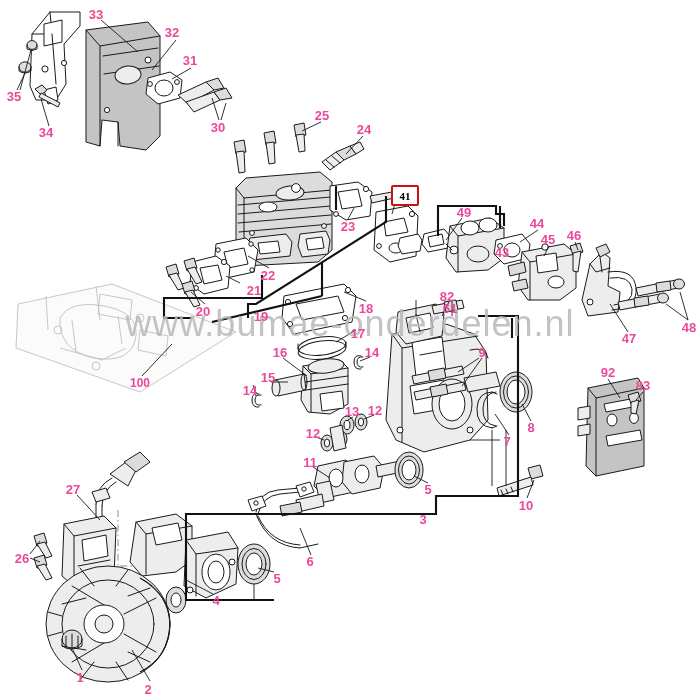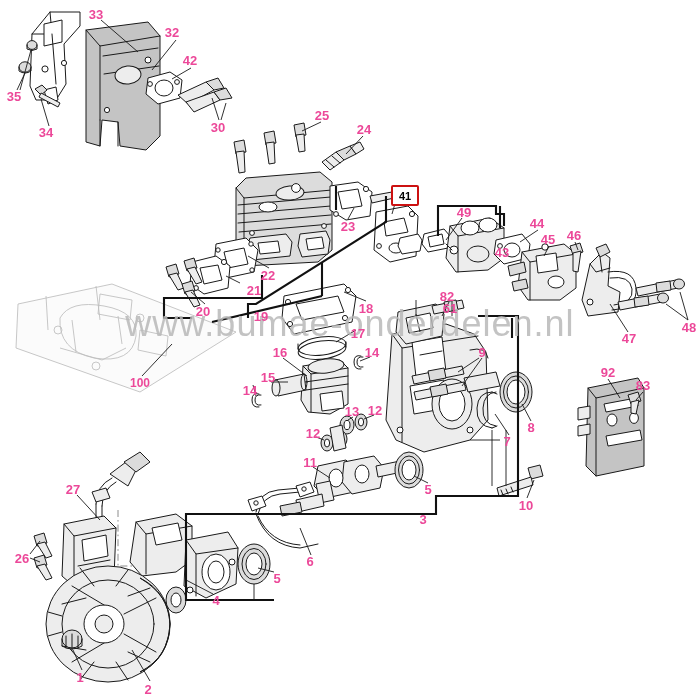--- a/index.html
+++ b/index.html
@@ -6,21 +6,21 @@
   body{width:700px;height:700px;overflow:hidden;
        font-family:"Liberation Sans",sans-serif;}
   #stage{position:relative;width:700px;height:700px;background:#ffffff;}
   #art{position:absolute;left:0;top:0;width:700px;height:700px;}
   .lbl{position:absolute;font-family:"Liberation Sans",sans-serif;
        font-weight:bold;font-size:13px;color:#ec4899;line-height:1;
        white-space:nowrap;transform:translate(-50%,-50%);}
   .lbl.sm{font-size:12px;}
   #hl{position:absolute;border:2px solid #cc1111;background:#ffffff;
       border-radius:2px;display:flex;align-items:center;justify-content:center;
-      font-family:Liberation Sans, sans-serif;font-weight:bold;font-size:11px;
+      font-family:Liberation Serif, serif;font-weight:bold;font-size:11px;
       color:#000;box-sizing:border-box;}
   #wm{position:absolute;left:0;top:299px;width:700px;height:50px;
       display:flex;align-items:center;justify-content:center;
       font-family:"Liberation Sans",sans-serif;font-size:36px;
       letter-spacing:1px;color:#b9b9b9;opacity:.85;white-space:nowrap;
       pointer-events:none;}
 </style>
 </head>
 <body>
 
@@ -426,21 +426,21 @@
     </g>
   </svg>
 
   <div id="wm" style="color: rgb(185, 185, 185);">www.bumae-onderdelen.nl</div>
 
   <div id="hl" style="left: 391px; top: 185px; width: 28px; height: 21px; border-color: rgb(204, 17, 17); background: rgb(255, 255, 255);">41</div>
 
   <div id="labels">
       <div class="lbl" style="left: 96px; top: 14px;">33</div>
       <div class="lbl" style="left: 172px; top: 32px;">32</div>
-      <div class="lbl" style="left: 190px; top: 60px;">42</div>
+      <div class="lbl" style="left: 190px; top: 60px;">31</div>
       <div class="lbl" style="left: 14px; top: 96px;">35</div>
       <div class="lbl" style="left: 46px; top: 132px;">34</div>
       <div class="lbl" style="left: 218px; top: 127px;">30</div>
       <div class="lbl" style="left: 322px; top: 115px;">25</div>
       <div class="lbl" style="left: 364px; top: 129px;">24</div>
       <div class="lbl" style="left: 348px; top: 226px;">23</div>
       <div class="lbl" style="left: 268px; top: 275px;">22</div>
       <div class="lbl" style="left: 254px; top: 290px;">21</div>
       <div class="lbl" style="left: 203px; top: 311px;">20</div>
       <div class="lbl" style="left: 261px; top: 316px;">19</div>

